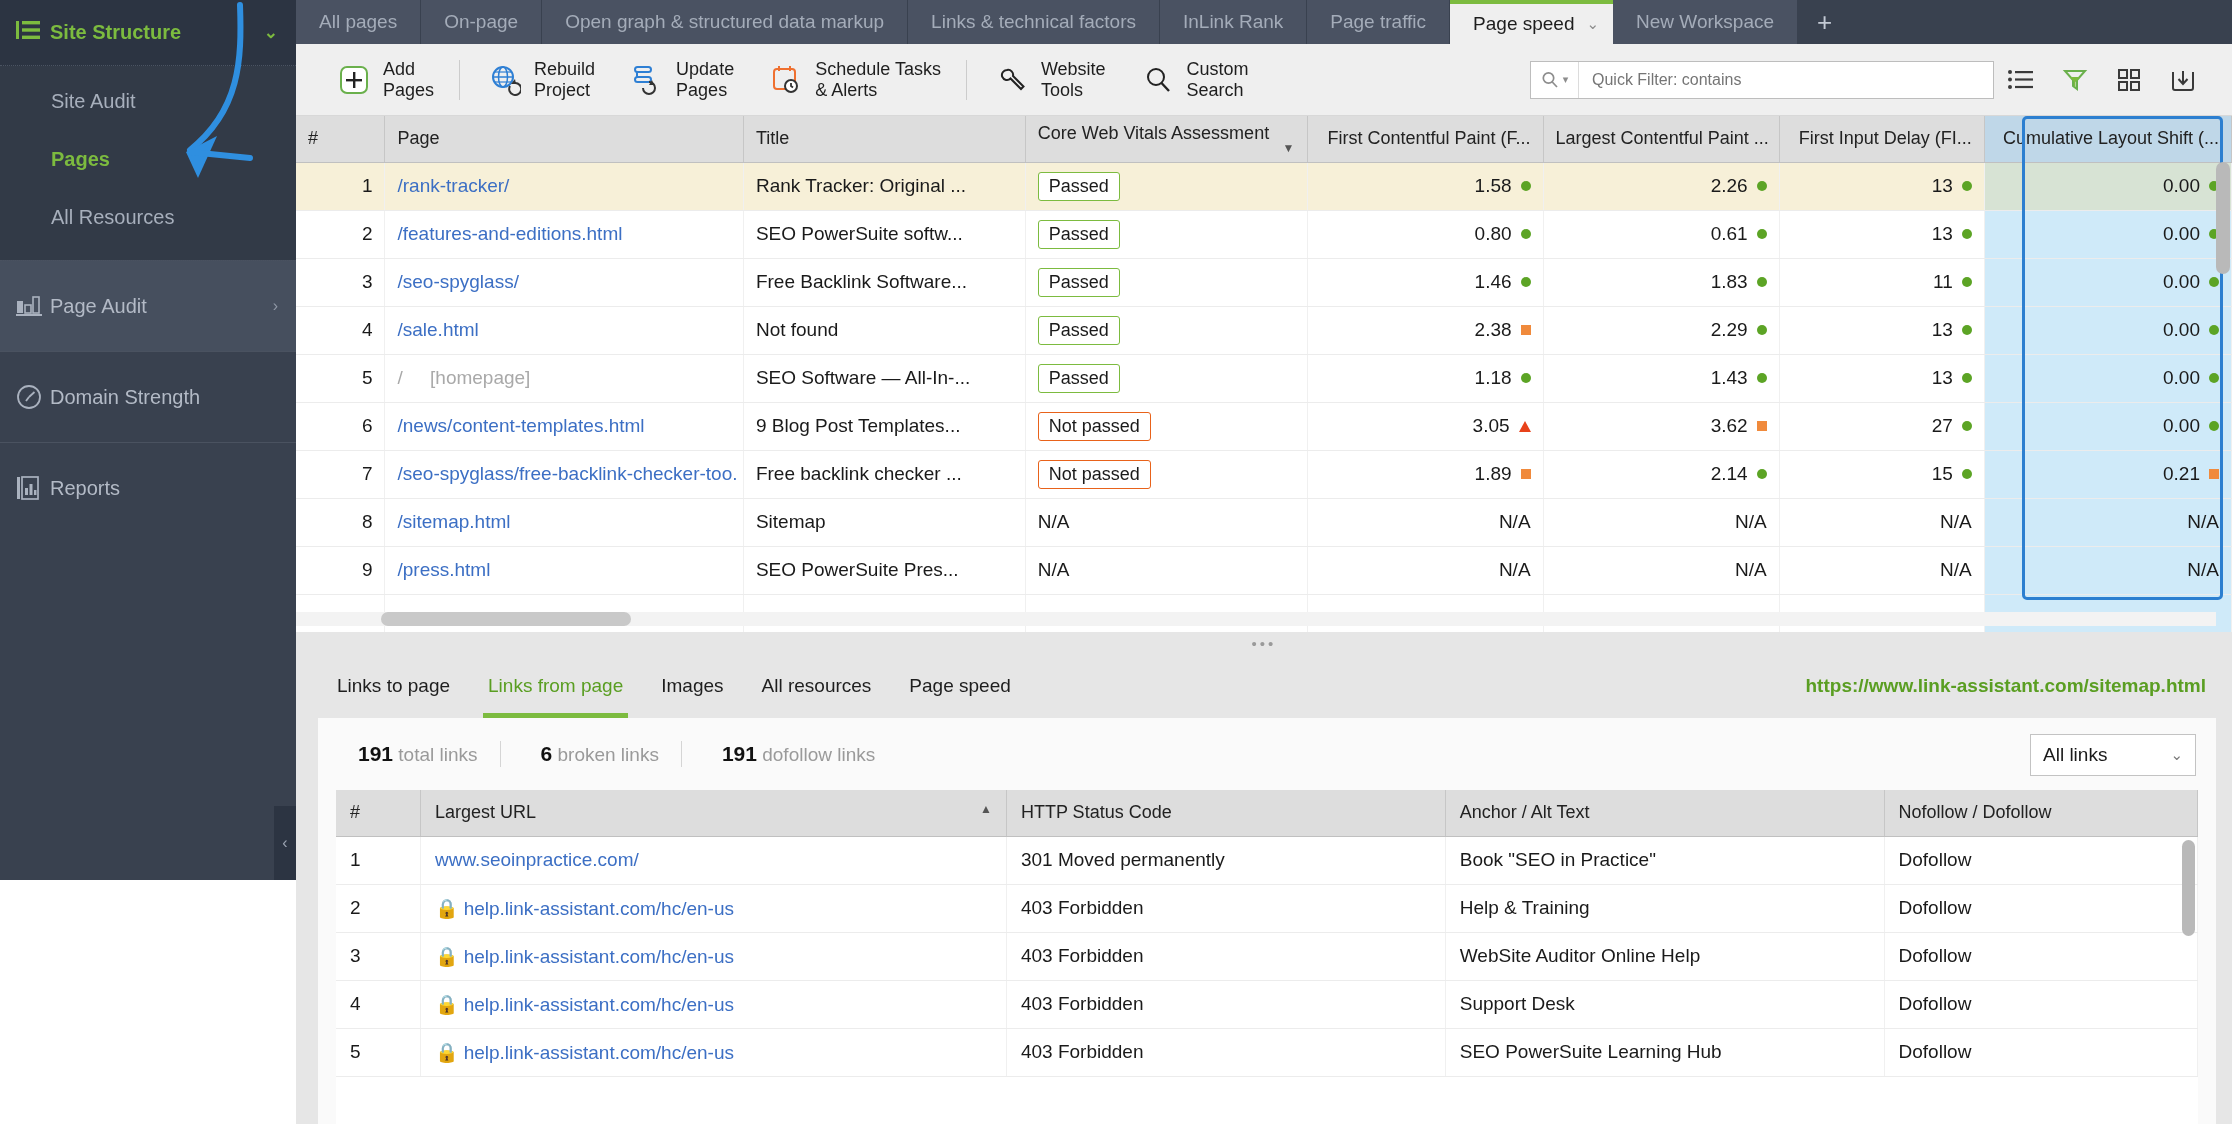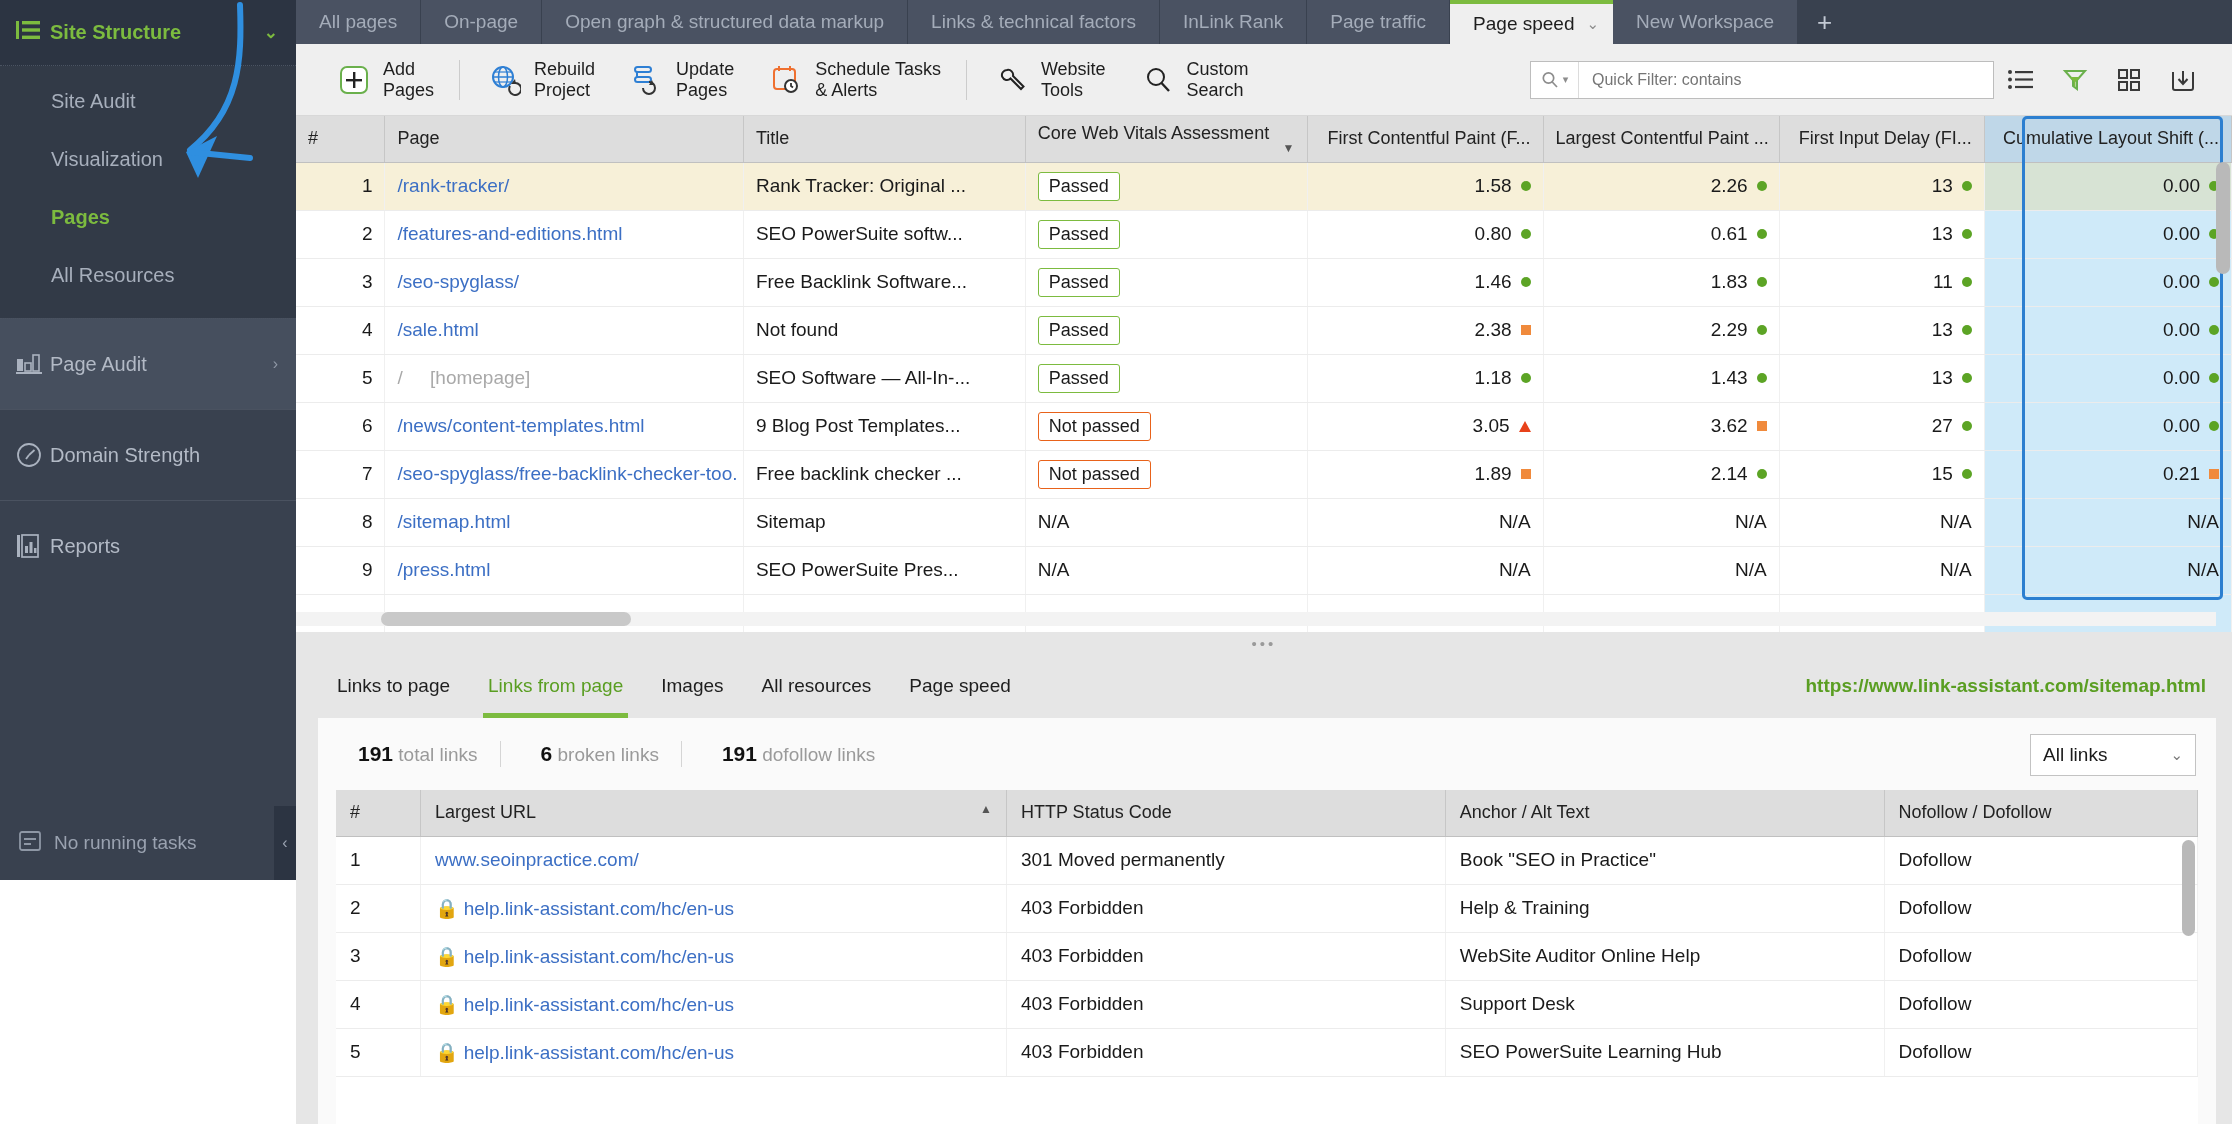--- a/index.html
+++ b/index.html
@@ -188,23 +188,20 @@
         </svg>
       </span>
       <span class="txt">Site Structure</span>
       <span class="chev">⌄</span>
     </div>
 
     <div class="sb-sub">
       <div class="sb-sub-item">
           <span>Site Audit</span>
         </div>
-      <div class="sb-sub-item">
-          <span>Visualization</span>
-        </div>
       <div class="sb-sub-item active">
           <span>Pages</span>
         </div>
       <div class="sb-sub-item">
           <span>All Resources</span>
         </div>
     </div>
 
     <div class="sb-item">
       <span class="glyph">
@@ -236,30 +233,20 @@
           <rect x="1" y="2" width="3" height="22" fill="#aab2bf"></rect>
           <rect x="6" y="2" width="16" height="22" fill="none" stroke="#aab2bf" stroke-width="1.7"></rect>
           <rect x="9" y="13" width="3" height="7" fill="#aab2bf"></rect>
           <rect x="13.5" y="9" width="3" height="11" fill="#aab2bf"></rect>
           <rect x="18" y="15" width="2.5" height="5" fill="#aab2bf"></rect>
         </svg>
       </span>
       <span class="txt">Reports</span>
     </div>
 
-    <div class="sb-footer">
-      <span class="glyph">
-        <svg width="24" height="24" viewBox="0 0 24 24">
-          <rect x="2" y="3" width="20" height="18" rx="2" fill="none" stroke="#8e97a5" stroke-width="1.8"></rect>
-          <rect x="6" y="9" width="12" height="2" fill="#8e97a5"></rect>
-          <rect x="6" y="14" width="7" height="2" fill="#8e97a5"></rect>
-        </svg>
-      </span>
-      <span>No running tasks</span>
-    </div>
     <div class="sb-collapse">‹</div>
 
     <svg class="arrow-anno" width="200" height="250" viewBox="0 0 200 250">
       <path d="M150 5 C 152 60, 150 110, 100 150" stroke="#2f8fe0" stroke-width="6" fill="none" stroke-linecap="round"></path>
       <path d="M96 152 L127 136 L108 178 Z" fill="#2f8fe0"></path>
       <path d="M100 152 L160 158" stroke="#2f8fe0" stroke-width="6" fill="none" stroke-linecap="round"></path>
     </svg>
   </div>
 
   <div class="right">

